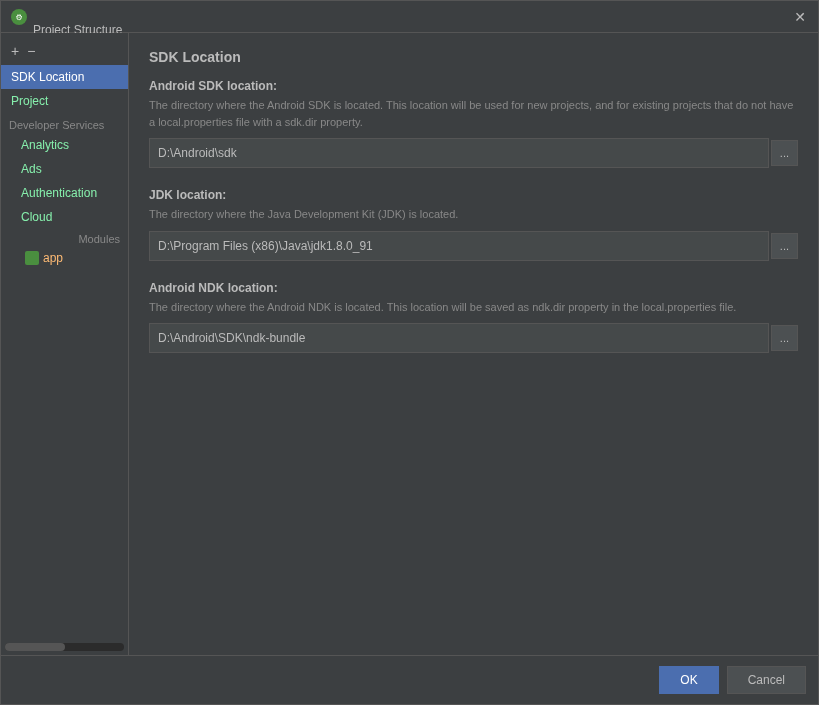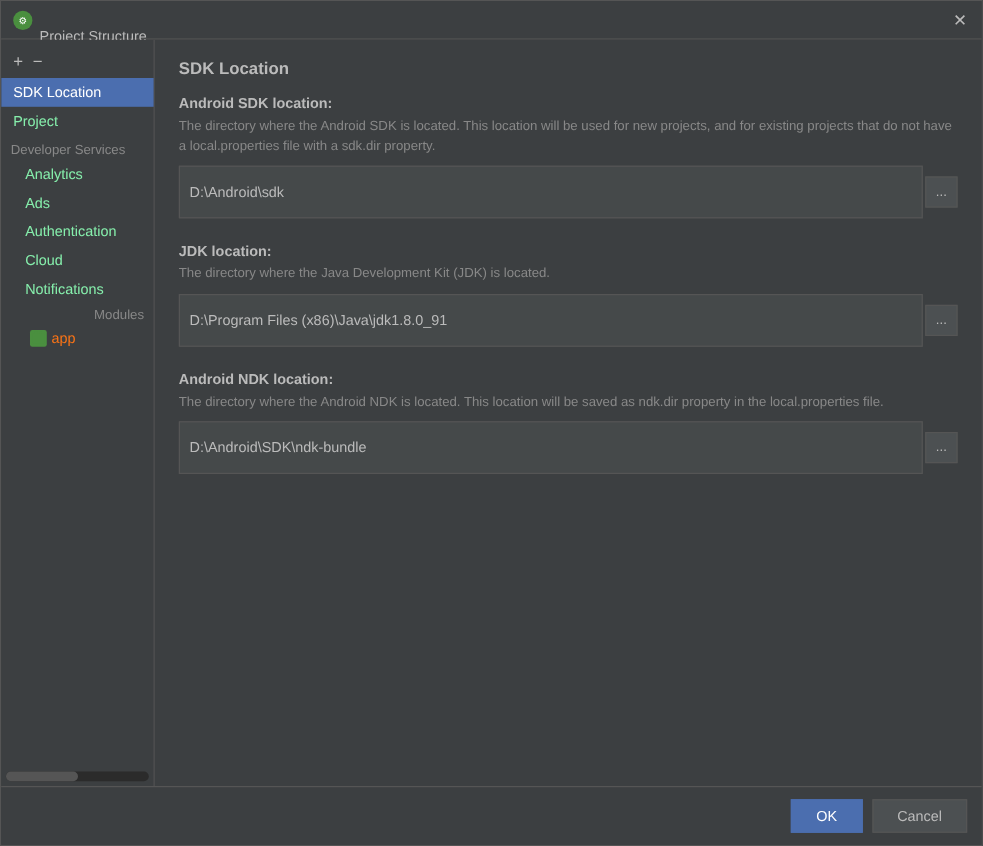--- a/index.html
+++ b/index.html
@@ -139,21 +139,21 @@
       padding: 4px 8px 2px 14px;
       text-align: right;
     }
 
     .app-item {
       display: flex;
       align-items: center;
       gap: 4px;
       padding: 4px 8px 4px 24px;
       cursor: pointer;
-      color: #f97316;
+      color: #fdba74;
     }
 
     .app-icon {
       width: 14px;
       height: 14px;
       background: #4a8f3f;
       border-radius: 2px;
       display: flex;
       align-items: center;
       justify-content: center;
@@ -215,21 +215,21 @@
       gap: 2px;
     }
 
     .path-input {
       flex: 1;
       background: #45494a;
       border: 1px solid #555555;
       color: #bbbbbb;
       padding: 4px 8px;
       font-size: 12px;
-      height: 44px;
+      height: 30px;
       outline: none;
     }
 
     .browse-btn {
       background: #4c5052;
       border: 1px solid #555555;
       color: #bbbbbb;
       padding: 4px 8px;
       cursor: pointer;
       font-size: 11px;
@@ -312,23 +312,20 @@
         <span>Analytics</span>
       </div>
       <div class="sidebar-item indent">
         <span>Ads</span>
       </div>
       <div class="sidebar-item indent">
         <span>Authentication</span>
       </div>
       <div class="sidebar-item indent">
         <span>Cloud</span>
-      </div>
-      <div class="sidebar-item indent">
-        <span>Notifications</span>
       </div>
 
       <div class="modules-header">
         <span>Modules</span>
       </div>
       <div class="app-item">
         <div class="app-icon">
           <svg width="12" height="12" viewBox="0 0 12 12">
             <rect x="1" y="2" width="10" height="8" rx="1" fill="#4a8f3f"></rect>
             <rect x="3" y="0" width="2" height="2" rx="0.5" fill="#4a8f3f"></rect>

